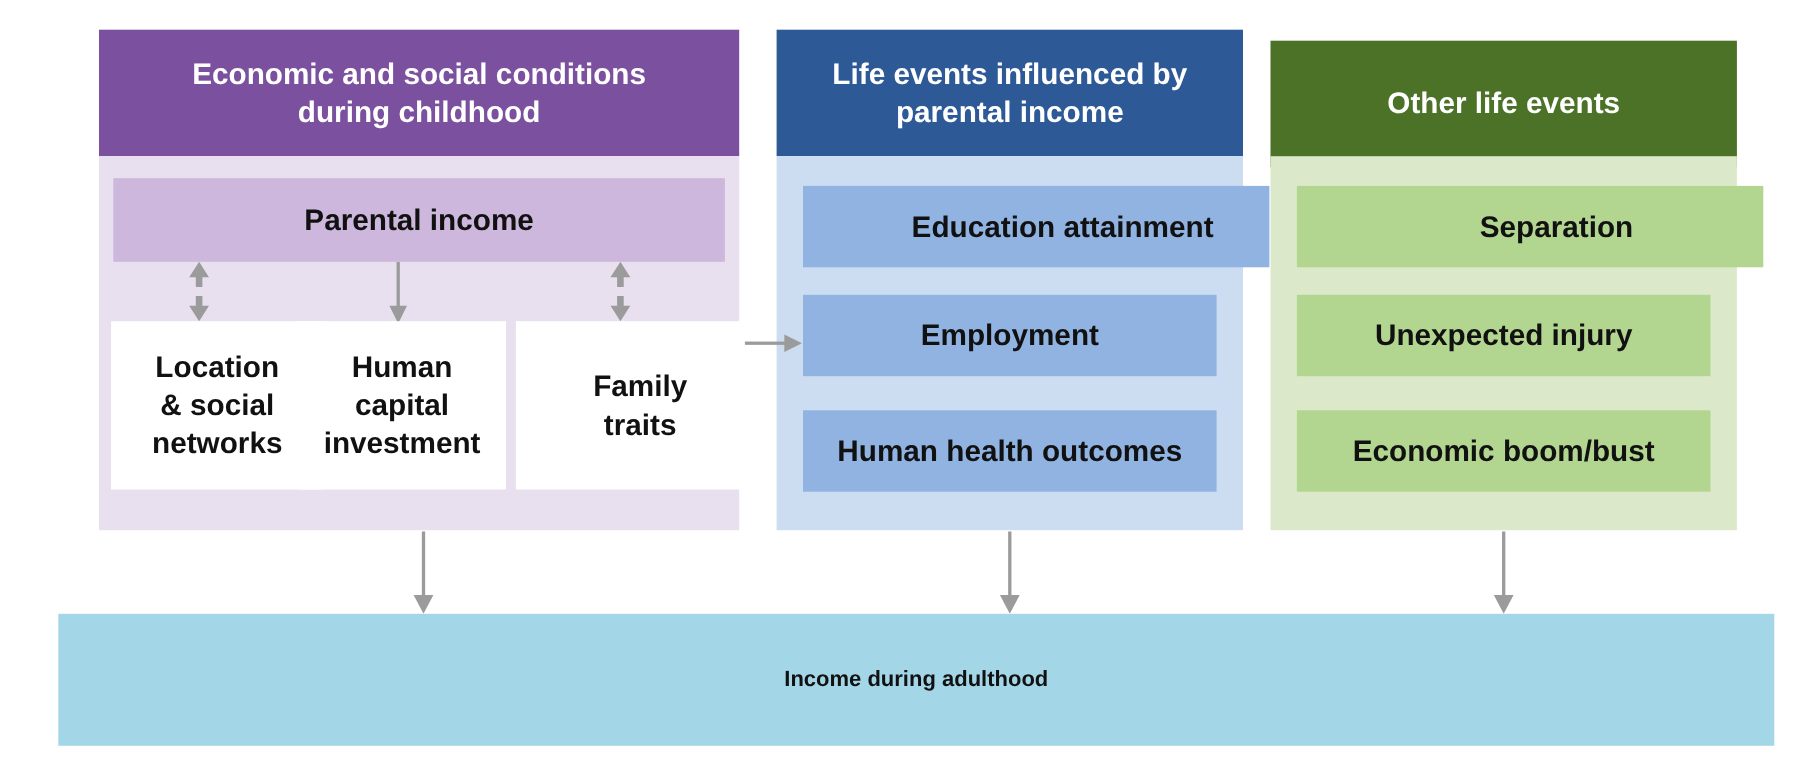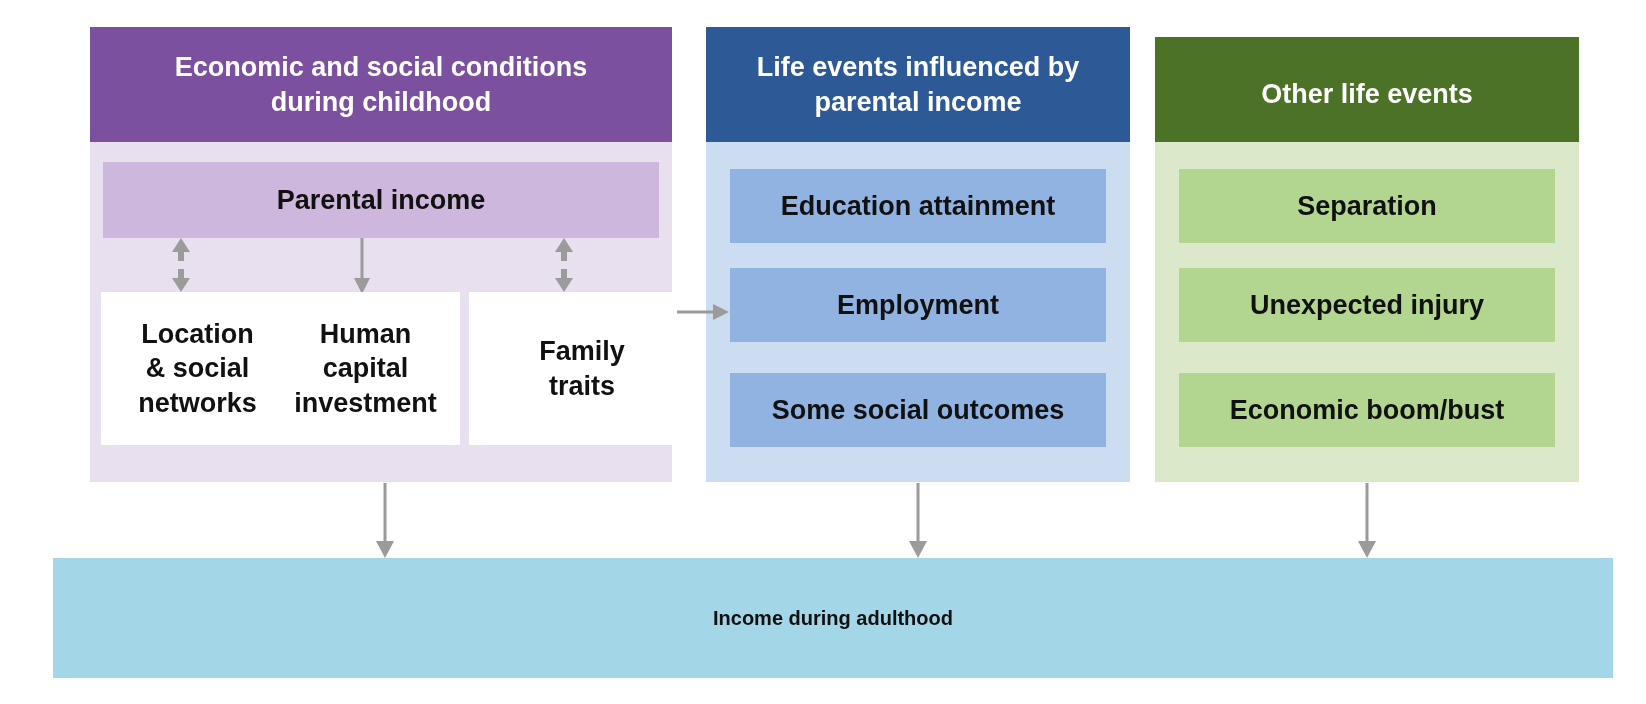--- a/index.html
+++ b/index.html
@@ -49,21 +49,21 @@
   #panel-2 { left: 706px; width: 424px; height: 455px; }
   #panel-2 .panel-header { background: var(--panel2_header_bg); }
   #panel-2 .panel-body   { background: var(--panel2_body_bg); }
   .item-box {
     position: absolute; left: 24px; width: 376px; height: 74px;
     display: flex; align-items: center; justify-content: center;
     font-weight: bold; font-size: 27px; color: var(--box_text); text-align: center;
   }
   #panel-2 .item-box { background: var(--panel2_box_bg); }
   #panel-3 .item-box { background: var(--panel3_box_bg); }
-  .item-row-1 { top: 27px; }
+  .item-row-1 { top: 27px; padding-left: 48px; }
   .item-row-2 { top: 126px; }
   .item-row-3 { top: 231px; }
 
   
   #panel-3 { left: 1155px; width: 424px; height: 455px; }
   #panel-3 .panel-header { background: var(--panel3_header_bg); margin-top: 10px; }
   #panel-3 .panel-body   { background: var(--panel3_body_bg); }
 
   
   .drop-arrow { position: absolute; top: 483px; width: 20px; height: 75px; }
@@ -134,21 +134,21 @@
 parental income</span>
     </div>
     <div class="panel-body">
       <div class="item-box item-row-1">
         <span>Education attainment</span>
       </div>
       <div class="item-box item-row-2">
         <span>Employment</span>
       </div>
       <div class="item-box item-row-3">
-        <span>Some social outcomes</span>
+        <span>Human health outcomes</span>
       </div>
     </div>
   </div>
 
   <div class="panel" id="panel-3">
     <div class="panel-header">
       <span>Other life events</span>
     </div>
     <div class="panel-body">
       <div class="item-box item-row-2">

